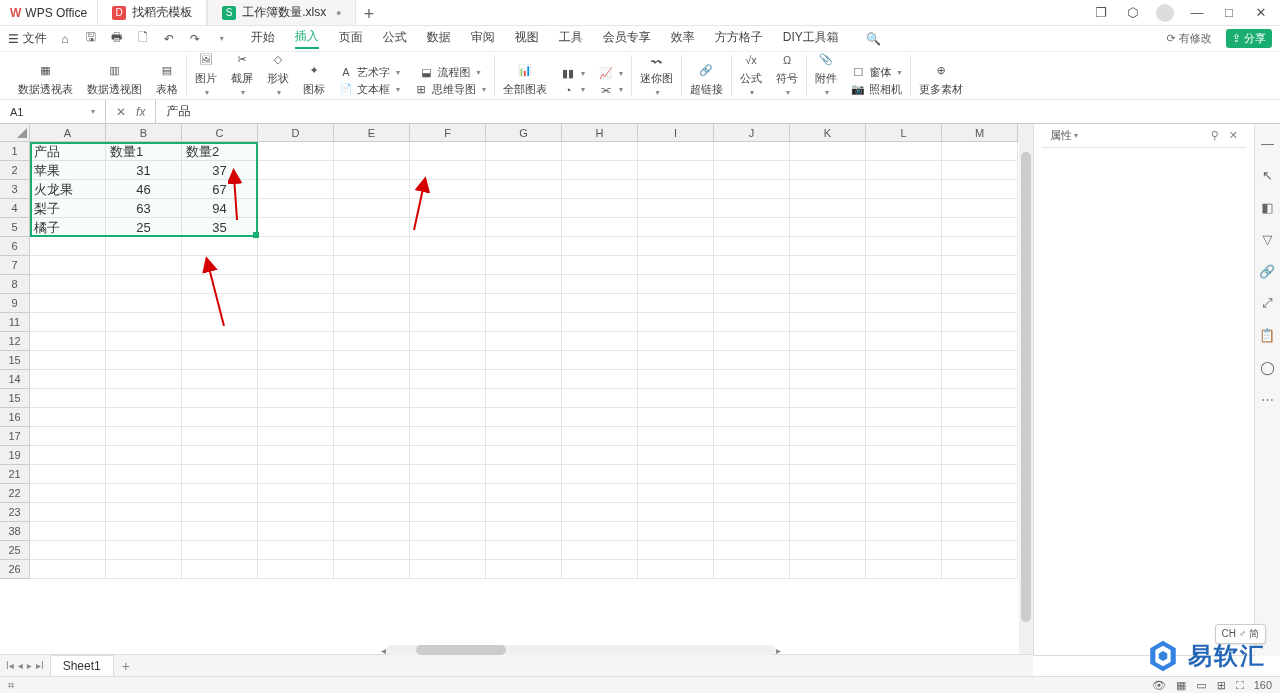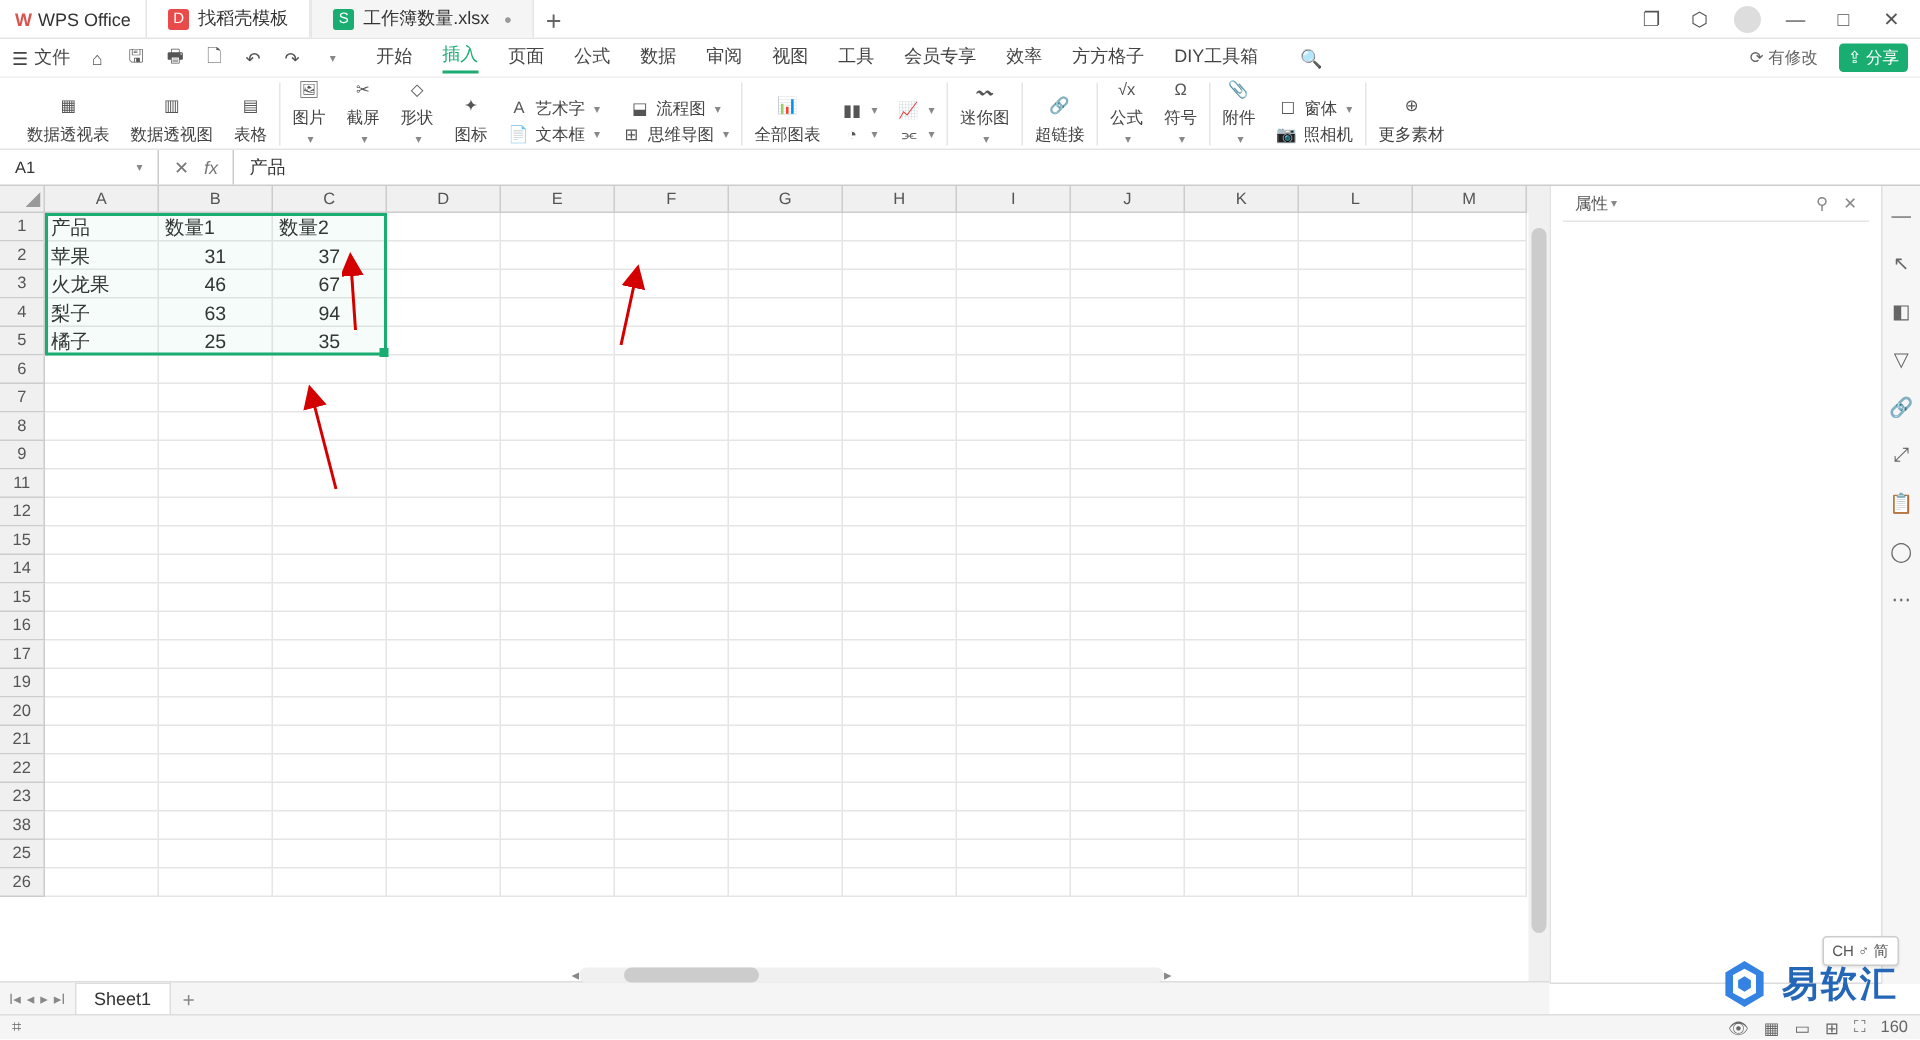--- a/index.html
+++ b/index.html
@@ -589,36 +589,20 @@
           <div class="cell"></div>
           <div class="cell"></div>
           <div class="cell"></div>
           <div class="cell"></div>
           <div class="cell"></div>
           <div class="cell"></div>
           <div class="cell"></div>
           <div class="cell"></div>
         </div>
         <div class="row">
-          <div class="rh">20</div>
-          <div class="cell"></div>
-          <div class="cell"></div>
-          <div class="cell"></div>
-          <div class="cell"></div>
-          <div class="cell"></div>
-          <div class="cell"></div>
-          <div class="cell"></div>
-          <div class="cell"></div>
-          <div class="cell"></div>
-          <div class="cell"></div>
-          <div class="cell"></div>
-          <div class="cell"></div>
-          <div class="cell"></div>
-        </div>
-        <div class="row">
           <div class="rh">21</div>
           <div class="cell"></div>
           <div class="cell"></div>
           <div class="cell"></div>
           <div class="cell"></div>
           <div class="cell"></div>
           <div class="cell"></div>
           <div class="cell"></div>
           <div class="cell"></div>
           <div class="cell"></div>

